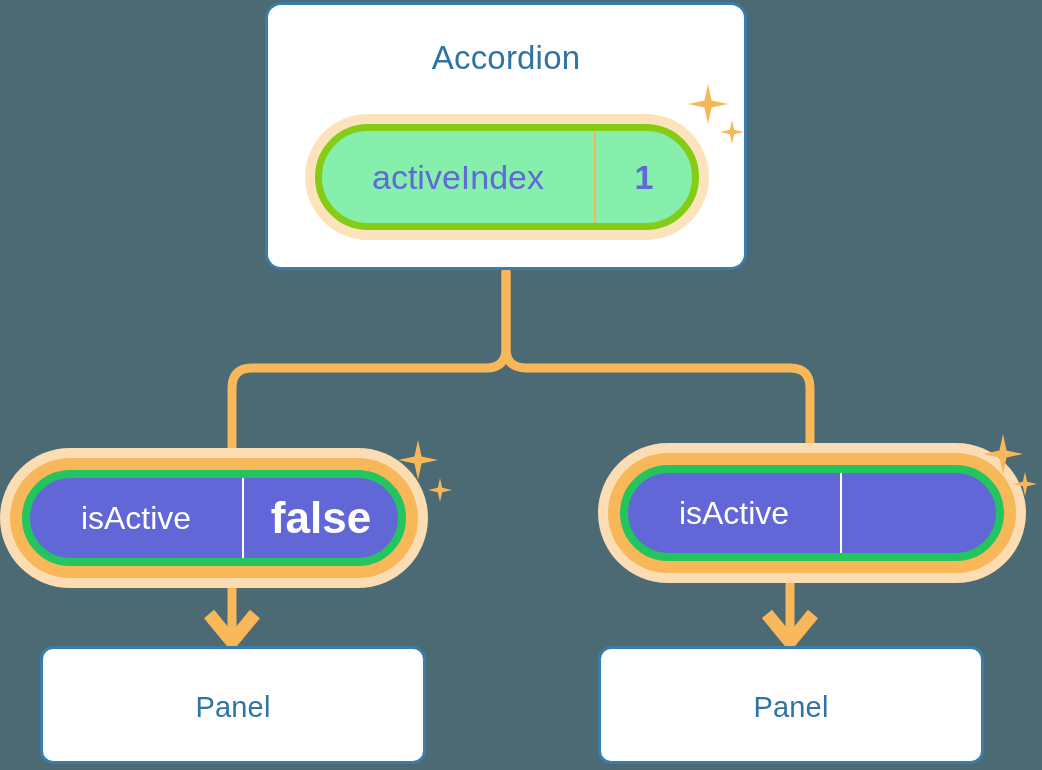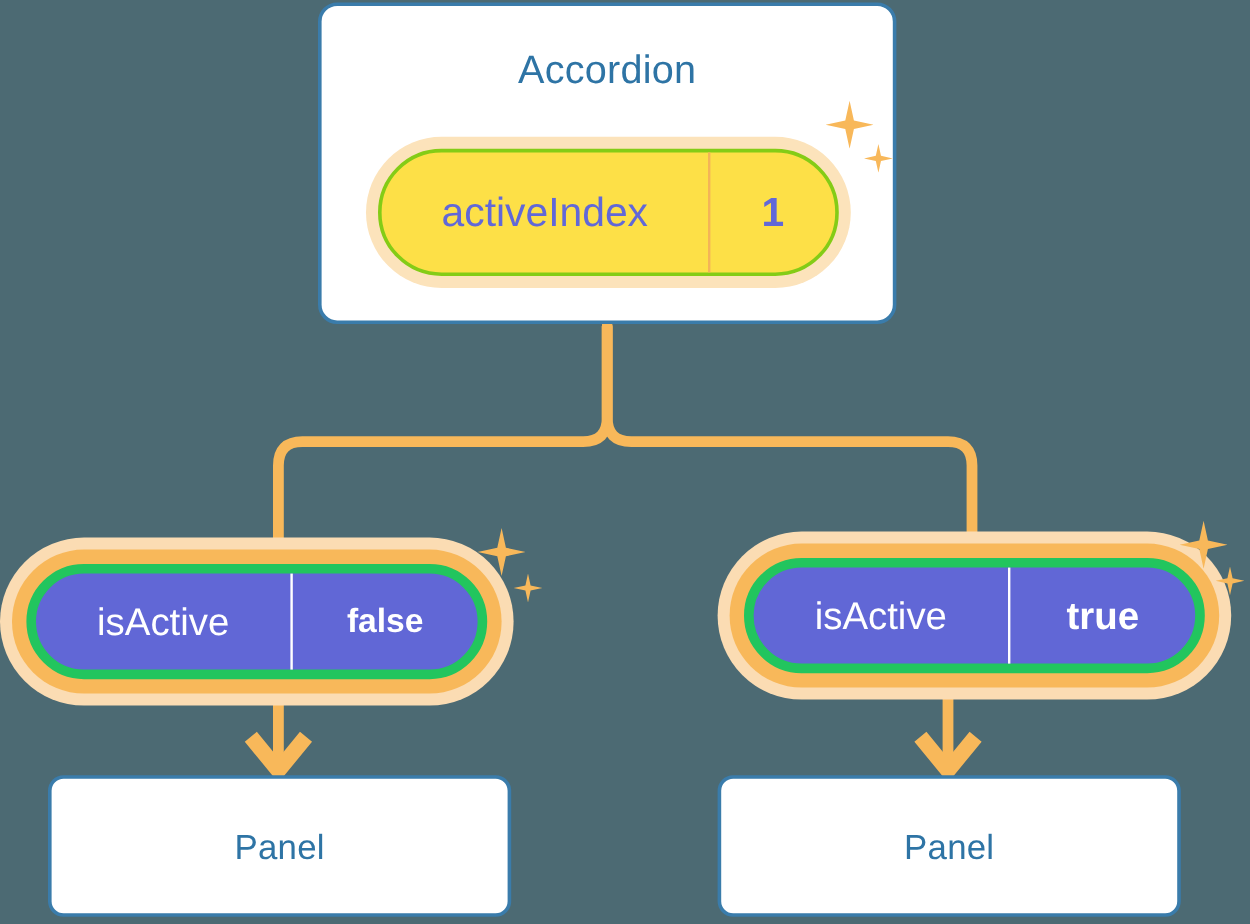--- a/index.html
+++ b/index.html
@@ -95,22 +95,22 @@
   
   #pill-activeindex {
     left: 305px;
     top: 96px;
     width: 404px;
     height: 126px;
   }
   #pill-activeindex .pill {
     width: 384px;
     height: 106px;
-    background: #fde047;
-    border: 3px solid #84cc16;
+    background: #86efac;
+    border: 7px solid #84cc16;
     box-shadow: 0 0 0 10px #fce3bb;
     margin-top: 36px;
   }
   #pill-activeindex .pill-key,
   #pill-activeindex .pill-val {
     color: #6168d8;
   }
   #pill-activeindex .pill-divider { background: #f4b457; }
 
   
@@ -154,21 +154,21 @@
     width: 2px;
     align-self: stretch;
     margin: 0;
   }
 
   #pill-activeindex .pill-key { width: 272px; font-size: 34px; }
   #pill-activeindex .pill-val { font-size: 34px; }
   #pill-activeindex .pill-divider { flex-basis: 2px; }
 
   #pill-isactive-left .pill-key  { width: 212px; font-size: 32px; }
-  #pill-isactive-left .pill-val  { font-size: 28px; }
+  #pill-isactive-left .pill-val  { font-size: 44px; }
   #pill-isactive-right .pill-key { width: 212px; font-size: 32px; }
   #pill-isactive-right .pill-val { font-size: 32px; }
 
   
   .sparkle-group {
     position: absolute;
     pointer-events: none;
   }
   .sparkle {
     position: absolute;
@@ -261,21 +261,20 @@
   </div>
 
   <div class="card panel-card" id="panel-left">
     <div class="card-title">Panel</div>
   </div>
 
   <div class="pill-wrap pill-bool" id="pill-isactive-right">
     <div class="pill">
       <div class="pill-key">isActive</div>
       <div class="pill-divider"></div>
-      <div class="pill-val">true</div>
     </div>
   </div>
 
   <div class="sparkle-group" id="sparkles-right">
     <div class="sparkle spark-big"></div>
     <div class="sparkle spark-small"></div>
   </div>
 
   <div class="card panel-card" id="panel-right">
     <div class="card-title">Panel</div>

